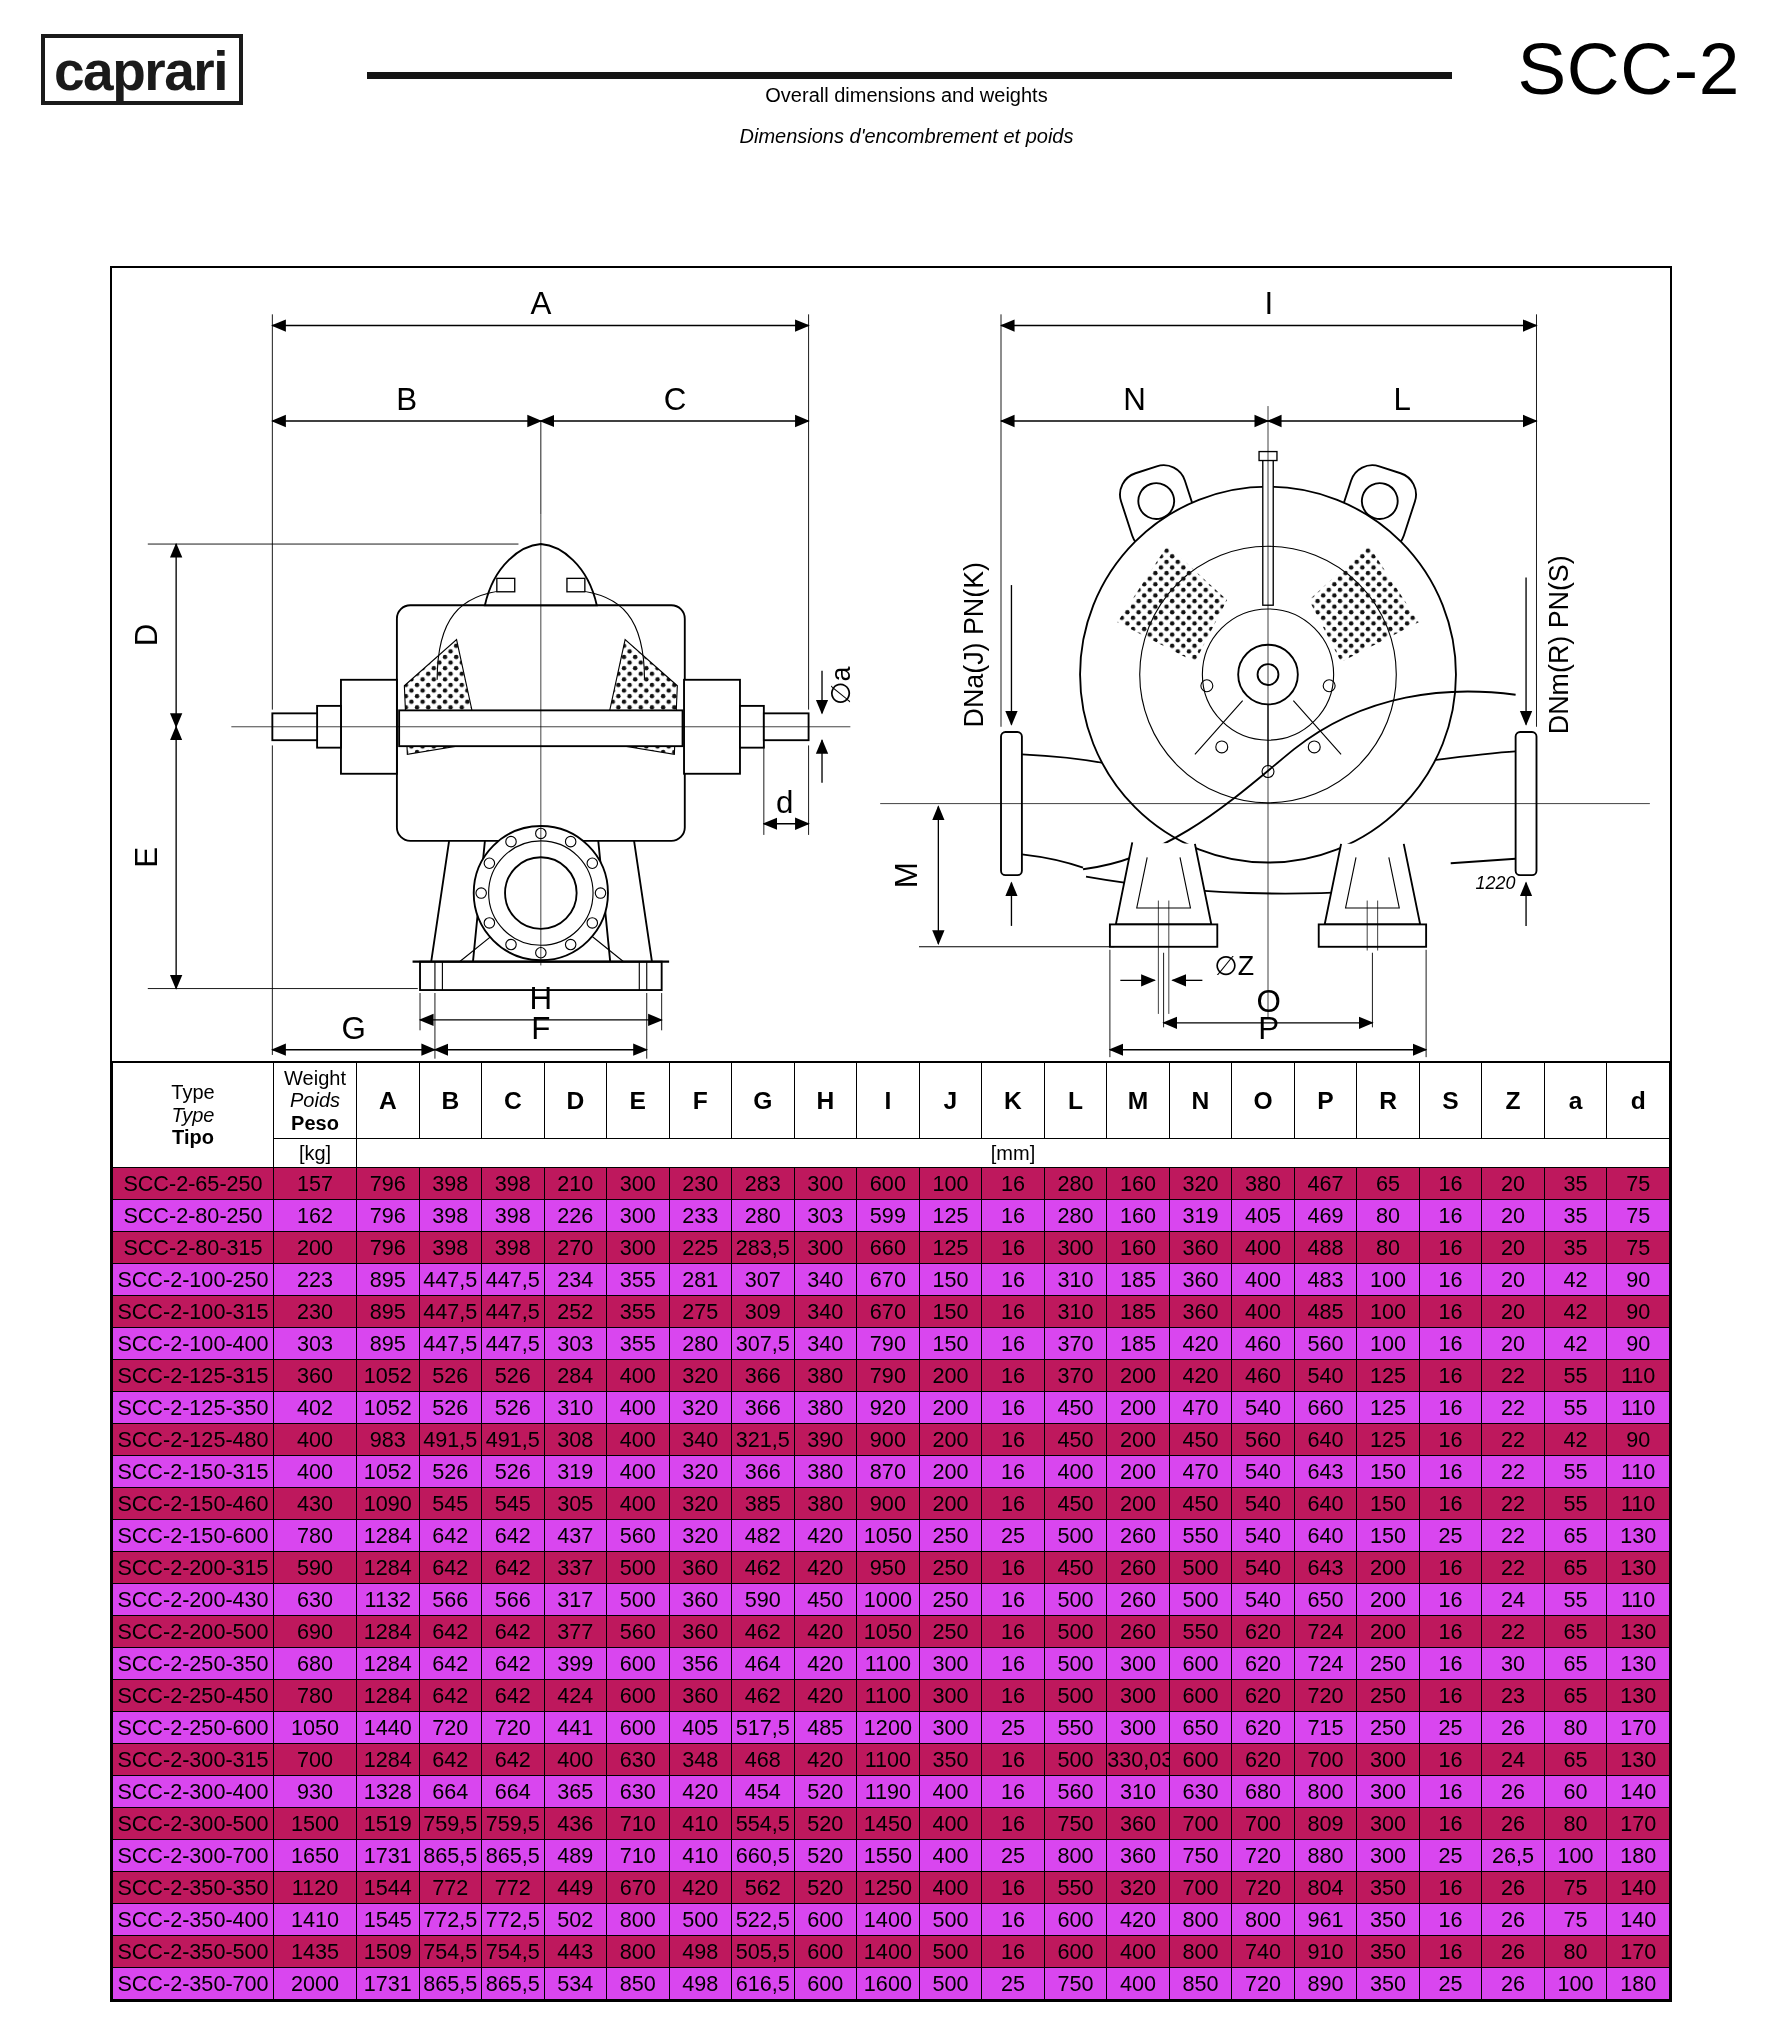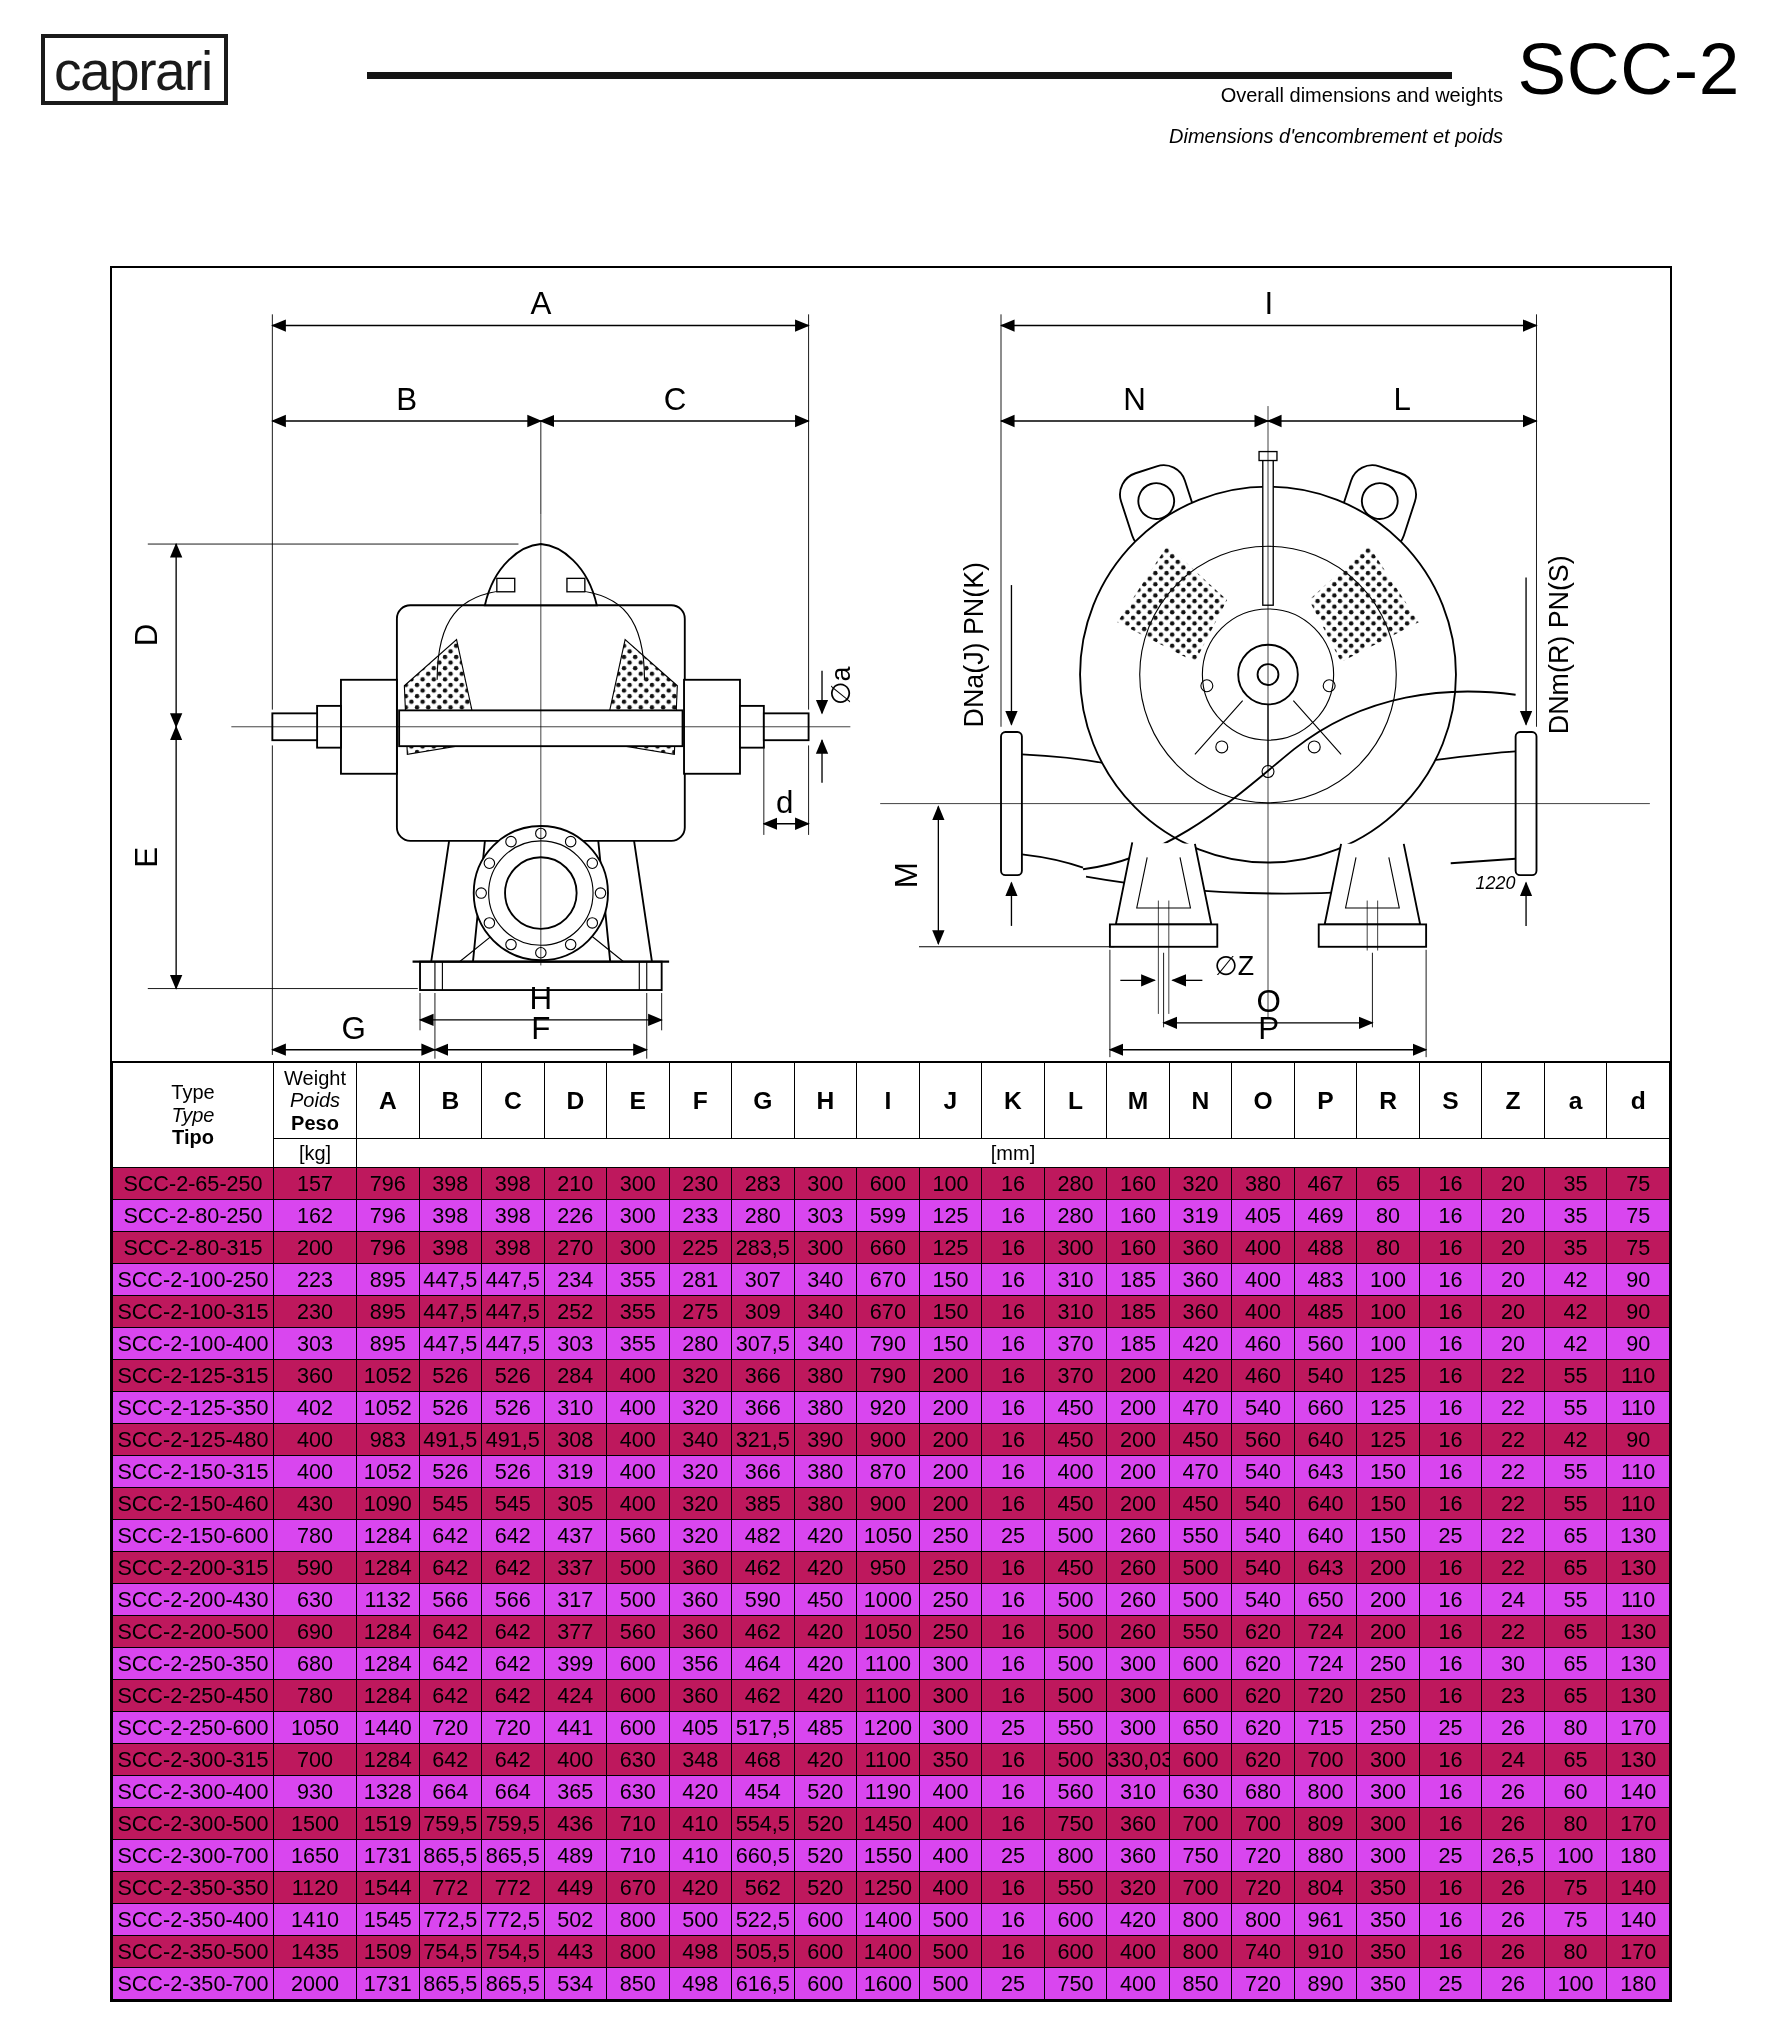--- a/index.html
+++ b/index.html
@@ -1,24 +1,24 @@
 <!DOCTYPE html>
 <html style="font-size:12px"><head>
 <meta charset="utf-8">
 <style>
   html,body{margin:0;padding:0;background:#fff;}
   body{font-family:"Liberation Sans","DejaVu Sans",sans-serif;color:#000;}
   .page{position:relative;width:1783px;height:2035px;background:#fff;overflow:hidden;}
 
   
   .logo-box{position:absolute;left:41px;top:34px;border:4.5px solid #1a1a1a;padding:3px 12px 0px 9px;
-    font-weight:normal;font-size:55px;line-height:60px;letter-spacing:-1.5px;color:#1a1a1a;}
+    font-weight:bold;font-size:55px;line-height:60px;letter-spacing:-1.5px;color:#1a1a1a;}
   .top-rule{position:absolute;left:367px;top:72px;width:1085px;height:6.7px;background:#141414;}
   .doc-title{position:absolute;top:27px;right:43px;font-size:73px;font-weight:normal;letter-spacing:0.7px;}
-  .subtitle{position:absolute;left:310px;top:85px;width:1193px;text-align:right;font-size:20px;line-height:21.6px;}
+  .subtitle{position:absolute;left:310px;top:85px;width:1193px;text-align:center;font-size:20px;line-height:21.6px;}
   .subtitle .ln{display:block;}
   .subtitle .fr{font-style:italic;margin-top:19px;}
   .subtitle .it{font-weight:bold;}
 
   
   .frame{position:absolute;left:110px;top:266px;width:1562px;box-sizing:border-box;border:2.2px solid #000;background:#fff;}
   .diagram{width:100%;height:793px;}
   .diagram svg{display:block;width:100%;height:100%;}
 
   

